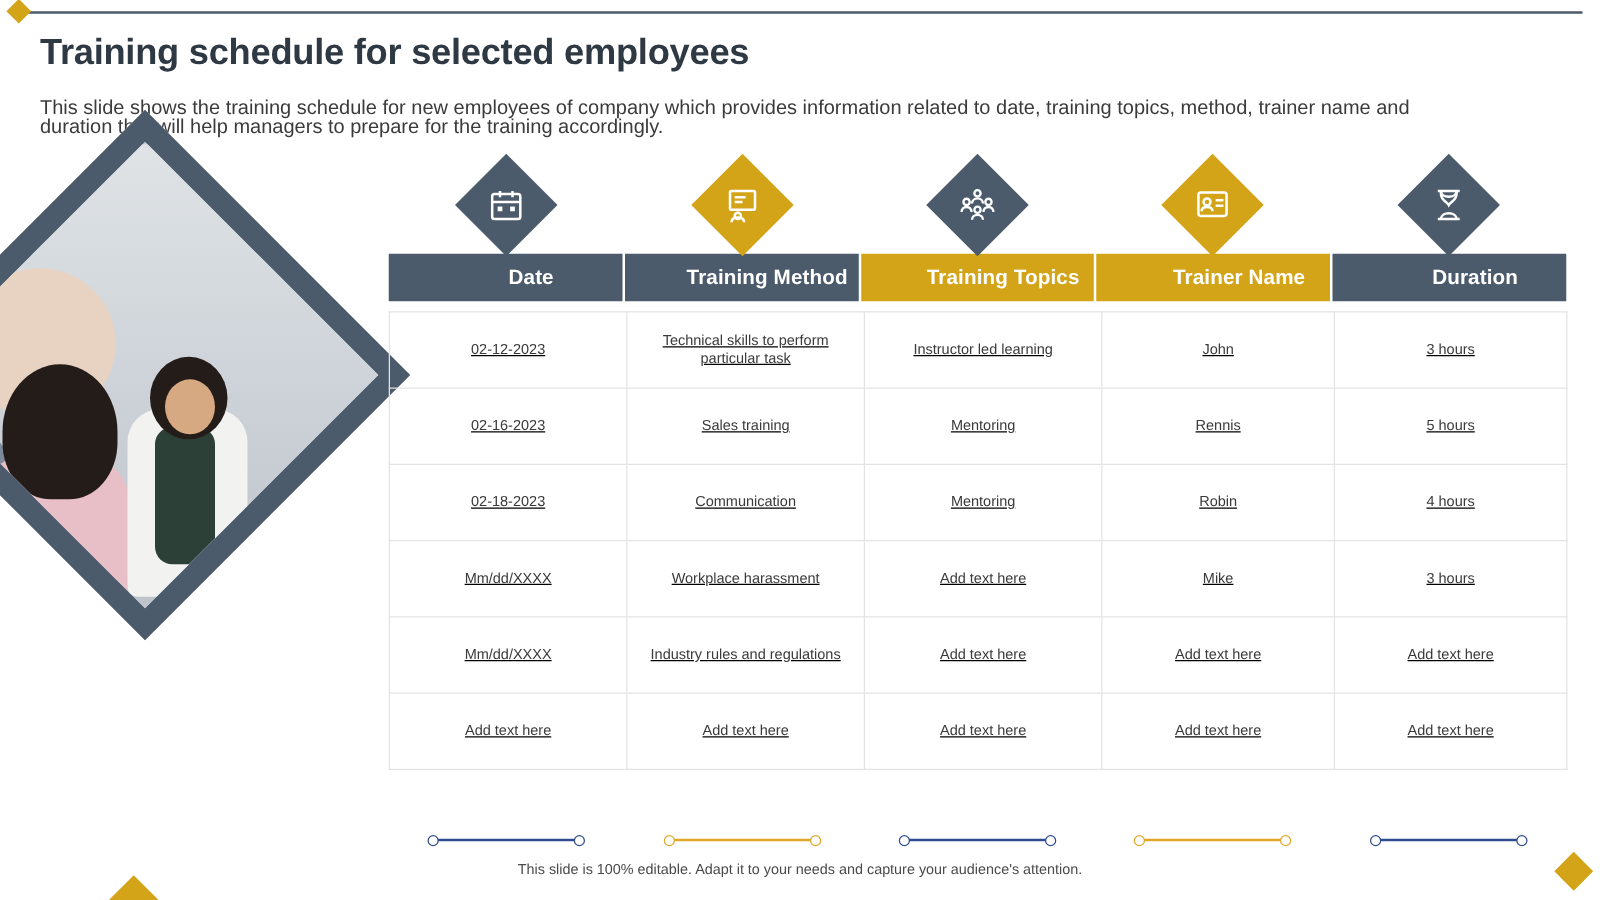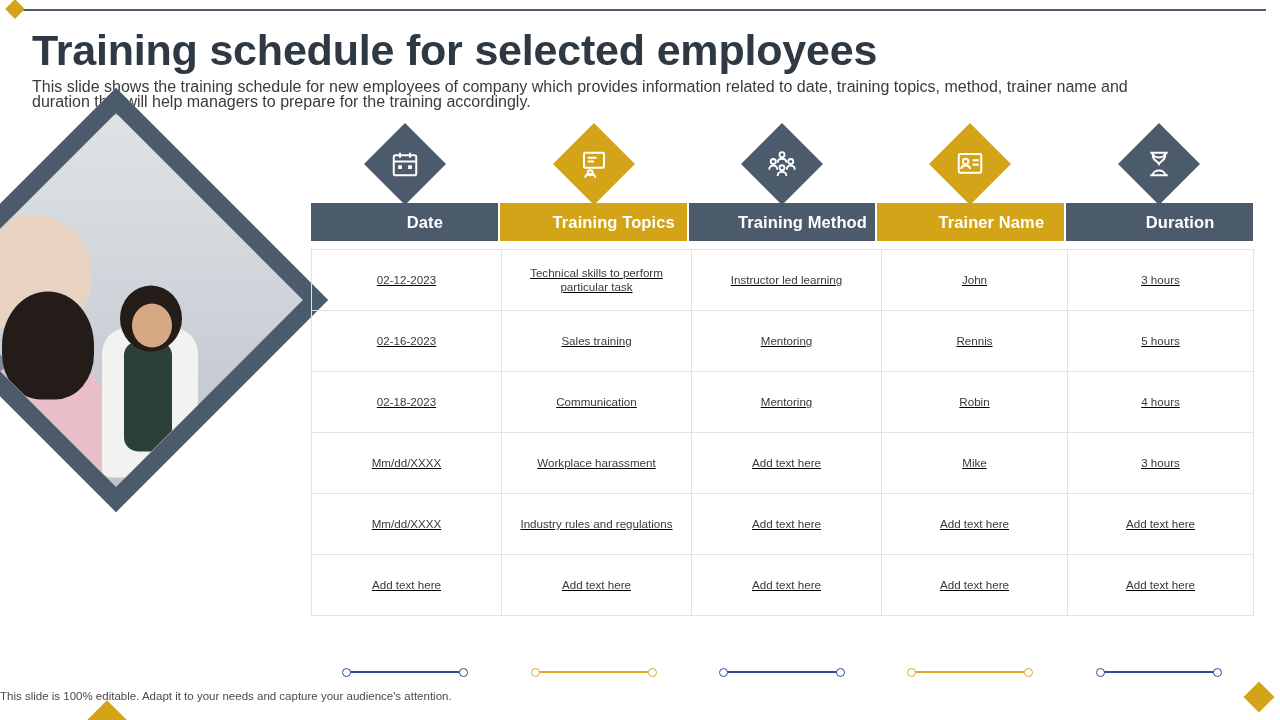--- a/index.html
+++ b/index.html
@@ -35,21 +35,21 @@
     right: 10px; bottom: 12px;
     width: 22px; height: 22px;
     background: #d4a418;
     transform: rotate(45deg);
   }
 
   
   .title {
     position: absolute;
     left: 32px; top: 26px;
-    font-size: 43px;
+    font-size: 29px;
     font-weight: bold;
     color: #2e3944;
     letter-spacing: -0.2px;
     white-space: nowrap;
   }
   .subtitle {
     position: absolute;
     left: 32px; top: 79px;
     width: 1100px;
     font-size: 16px;
@@ -204,21 +204,21 @@
   .tick-line::before { left: -7px; }
   .tick-line::after { right: -7px; }
   .tl-navy { background: #2f4d8f; }
   .tl-navy::before, .tl-navy::after { border: 1.5px solid #2f4d8f; }
   .tl-gold { background: #e0a828; }
   .tl-gold::before, .tl-gold::after { border: 1.5px solid #e0a828; }
 
   .footer-note {
     position: absolute;
     left: 0; right: 0; bottom: 18px;
-    text-align: left;
+    text-align: center;
     font-size: 11.5px;
     color: #4a4a4a;
   }
 </style>
 </head>
 <body>
 
 <div class="slide">
 
   <div class="top-rule"></div>
@@ -315,22 +315,22 @@
               <path d="M7 21c0-5 10-5 10 0"></path>
               <path d="M7 3v2c0 4 4 5 5 7 1-2 5-3 5-7V3"></path>
             </svg>
           </span>
         </div>
       </div>
     </div>
 
     <div class="head-row">
       <div class="head-cell h-navy">Date</div>
+      <div class="head-cell h-navy">Training Method</div>
       <div class="head-cell h-gold">Training Topics</div>
-      <div class="head-cell h-navy">Training Method</div>
       <div class="head-cell h-gold">Trainer Name</div>
       <div class="head-cell h-navy">Duration</div>
     </div>
 
     <table class="grid">
       <colgroup>
         <col style="width:190px">
           <col style="width:190px">
           <col style="width:190px">
           <col style="width:186px">

